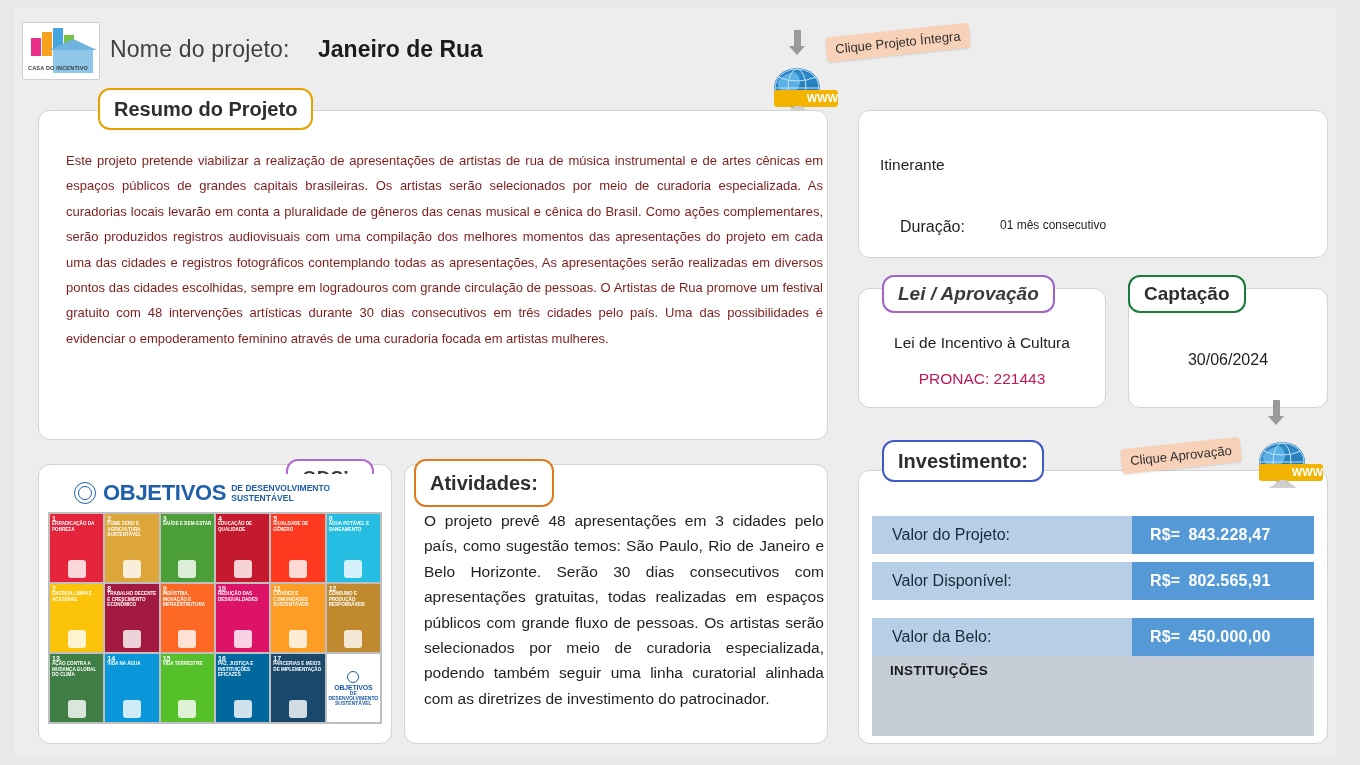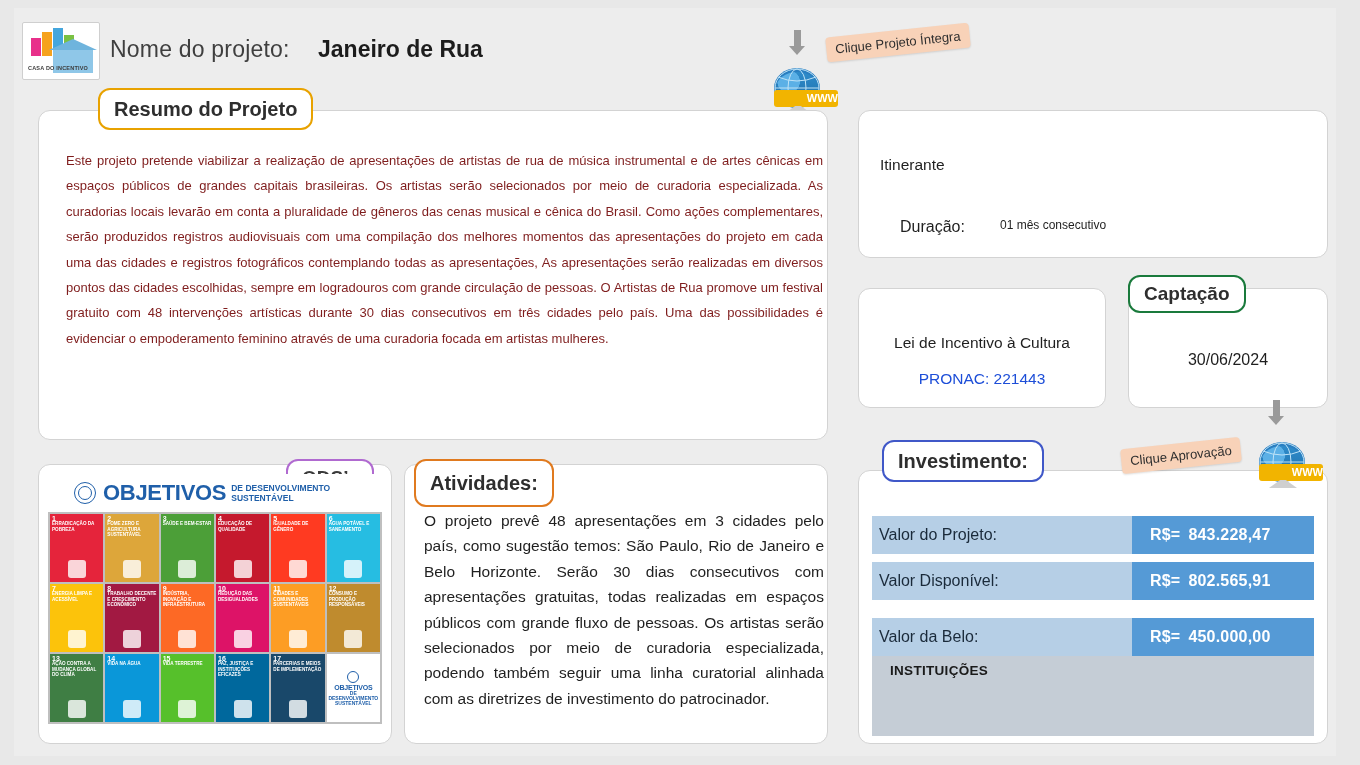--- a/index.html
+++ b/index.html
@@ -145,21 +145,21 @@
   #local-card { left:858px; top:110px; width:470px; height:148px; }
   #local-pill { left:882px; top:86px; height:40px; border-color:#8dc63f; color:#2e2e2e; }
   #local-line1 { position:absolute; left:880px; top:156px; font-size:15.5px; color:#1f1f1f; }
   #local-dur-label { position:absolute; left:900px; top:218px; font-size:16px; color:#1f1f1f;text-align:center; }
   #local-dur-value { position:absolute; left:985px; top:218px; font-size:12px; color:#1f1f1f;margin-left:15px; }
 
   
   #lei-card { left:858px; top:288px; width:248px; height:120px; }
   #lei-pill { left:882px; top:275px; height:38px; border-color:#a063c8; color:#3b3b3b; font-style:italic; font-size:19px; }
   #lei-line1 { position:absolute; left:858px; top:334px; width:248px; text-align:center; font-size:15.5px; color:#1f1f1f; }
-  #lei-line2 { position:absolute; left:858px; top:370px; width:248px; text-align:center; font-size:15.5px; color:#1d4ed8; }
+  #lei-line2 { position:absolute; left:858px; top:370px; width:248px; text-align:center; font-size:15.5px; color:#be185d; }
 
   
   #capt-card { left:1128px; top:288px; width:200px; height:120px; }
   #capt-pill { left:1128px; top:275px; height:38px; border-color:#1a7a3c; color:#2e2e2e; font-size:19px; }
   #capt-date { position:absolute; left:1128px; top:351px; width:200px; text-align:center; font-size:16px; color:#1f1f1f; }
 
   
   #ods-card { left:38px; top:464px; width:354px; height:280px; }
   #ods-pill { left:286px; top:459px; height:38px; border-color:#b06ad0; color:#3b3b3b; font-size:19px; }
   #ods-banner {
@@ -215,21 +215,21 @@
 
   
   #inv-card { left:858px; top:470px; width:470px; height:274px; }
   #inv-pill { left:882px; top:440px; height:42px; border-color:#4058c8; color:#2e2e2e; }
   .inv-row {
     position:absolute; left:872px; width:442px; height:38px;
     display:flex;
   }
   .inv-row .lbl {
     flex:1; background:#b6cfe6; color:#1a2a3a;
-    font-size:16px; display:flex; align-items:center; padding-left:7px;
+    font-size:16px; display:flex; align-items:center; padding-left:20px;
   }
   .inv-row .val {
     width:182px; background:#559ad6; color:#ffffff;
     font-size:16px; font-weight:bold; display:flex; align-items:center;
     padding-left:18px; letter-spacing:.2px;
   }
   .inv-row .val .cur { font-weight:bold; margin-right:8px; }
   #inv-row1 { top:516px; }
   #inv-row2 { top:562px; }
   #inv-row3 { top:618px; }
@@ -286,20 +286,21 @@
   <div class="card" id="resumo-card"></div>
   <div class="pill" id="resumo-pill">Resumo do Projeto</div>
   <div id="resumo-text">Este projeto pretende viabilizar a realização de apresentações de artistas de rua de música instrumental e de artes cênicas em espaços públicos de grandes capitais brasileiras. Os artistas serão selecionados por meio de curadoria especializada. As curadorias locais levarão em conta a pluralidade de gêneros das cenas musical e cênica do Brasil. Como ações complementares, serão produzidos registros audiovisuais com uma compilação dos melhores momentos das apresentações do projeto em cada uma das cidades e registros fotográficos contemplando todas as apresentações, As apresentações serão realizadas em diversos pontos das cidades escolhidas, sempre em logradouros com grande circulação de pessoas. O Artistas de Rua promove um festival gratuito com 48 intervenções artísticas durante 30 dias consecutivos em três cidades pelo país. Uma das possibilidades é evidenciar o empoderamento feminino através de uma curadoria focada em artistas mulheres.</div>
 
   <div class="card" id="local-card"></div>
   <div id="local-line1">Itinerante</div>
   <div id="local-dur-label">Duração:</div>
   <div id="local-dur-value">01 mês consecutivo</div>
 
   <div class="card" id="lei-card"></div>
+  <div class="pill" id="lei-pill">Lei / Aprovação</div>
   <div id="lei-line1">Lei de Incentivo à Cultura</div>
   <div id="lei-line2">PRONAC: 221443</div>
 
   <div class="card" id="capt-card"></div>
   <div class="pill" id="capt-pill">Captação</div>
   <div id="capt-date">30/06/2024</div>
 
   <div class="arrow-down" id="arrow2">
     <div class="stem"></div>
       <div class="head"></div>

